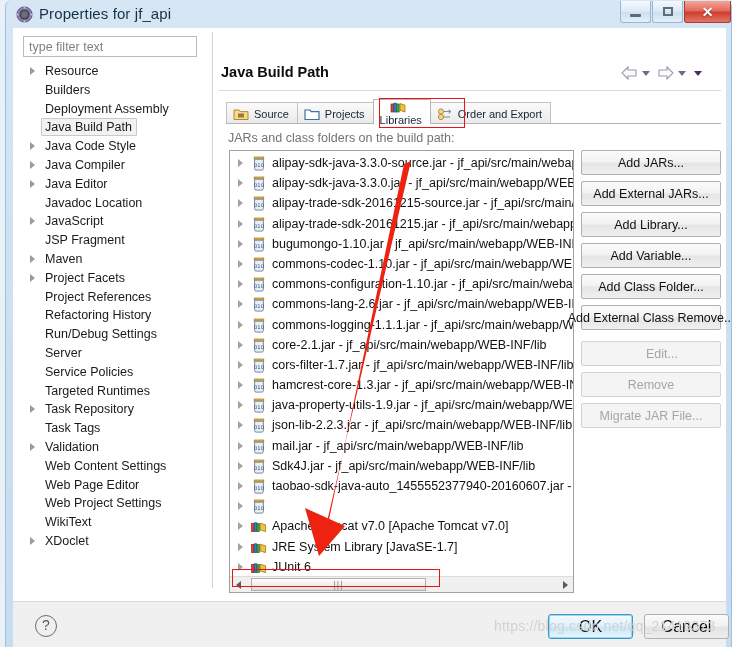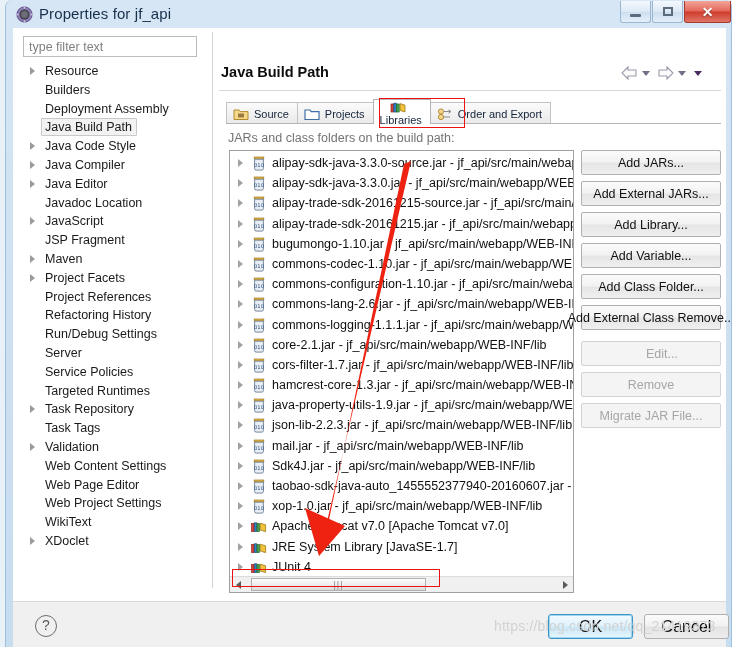--- a/index.html
+++ b/index.html
@@ -626,39 +626,39 @@
                   </svg></span><span>Sdk4J.jar - jf_api/src/main/webapp/WEB-INF/lib</span></div>
               <div class="jar-row"><span class="twisty"></span><span class="row-ico"><svg width="16" height="15" viewBox="0 0 16 15">
                     <rect x="3.2" y="1" width="9.6" height="2" fill="#e8b84b" stroke="#9b7a20" stroke-width=".7"></rect>
                     <path d="M3.6 3.2 h8.8 v9.3 a1.6 1.6 0 0 1 -1.6 1.6 h-5.6 a1.6 1.6 0 0 1 -1.6 -1.6 z" fill="#e9eef5" stroke="#6a7d93" stroke-width=".9"></path>
                     <text x="8" y="10.6" font-size="5.2" text-anchor="middle" fill="#27507e" font-family="DejaVu Sans">010</text>
                   </svg></span><span>taobao-sdk-java-auto_1455552377940-20160607.jar - jf_api/src/main/webapp/WEB-INF/lib</span></div>
               <div class="jar-row"><span class="twisty"></span><span class="row-ico"><svg width="16" height="15" viewBox="0 0 16 15">
                     <rect x="3.2" y="1" width="9.6" height="2" fill="#e8b84b" stroke="#9b7a20" stroke-width=".7"></rect>
                     <path d="M3.6 3.2 h8.8 v9.3 a1.6 1.6 0 0 1 -1.6 1.6 h-5.6 a1.6 1.6 0 0 1 -1.6 -1.6 z" fill="#e9eef5" stroke="#6a7d93" stroke-width=".9"></path>
                     <text x="8" y="10.6" font-size="5.2" text-anchor="middle" fill="#27507e" font-family="DejaVu Sans">010</text>
-                  </svg></span><span>xop-1.0.jar - jf_api/src/main/webapp/WEB-INF/lib</span></div>
+                  </svg></span></div>
               <div class="jar-row"><span class="twisty"></span><span class="row-ico"><svg width="16" height="15" viewBox="0 0 16 15">
                     <rect x="0.6" y="4.6" width="2.4" height="8" fill="#d8443a" stroke="#8f241d" stroke-width=".7"></rect>
                     <rect x="3.3" y="3.8" width="2.4" height="8.8" fill="#2f7fc2" stroke="#1c4d78" stroke-width=".7"></rect>
                     <rect x="6" y="4.6" width="2.4" height="8" fill="#3fa048" stroke="#256b2c" stroke-width=".7"></rect>
                     <path d="M9.2 4.2 L14.6 5.8 L14.6 12.6 L9.2 11 Z" fill="#f2c23c" stroke="#9b7a17" stroke-width=".8"></path>
                   </svg></span><span>Apache Tomcat v7.0 [Apache Tomcat v7.0]</span></div>
               <div class="jar-row"><span class="twisty"></span><span class="row-ico"><svg width="16" height="15" viewBox="0 0 16 15">
                     <rect x="0.6" y="4.6" width="2.4" height="8" fill="#d8443a" stroke="#8f241d" stroke-width=".7"></rect>
                     <rect x="3.3" y="3.8" width="2.4" height="8.8" fill="#2f7fc2" stroke="#1c4d78" stroke-width=".7"></rect>
                     <rect x="6" y="4.6" width="2.4" height="8" fill="#3fa048" stroke="#256b2c" stroke-width=".7"></rect>
                     <path d="M9.2 4.2 L14.6 5.8 L14.6 12.6 L9.2 11 Z" fill="#f2c23c" stroke="#9b7a17" stroke-width=".8"></path>
                   </svg></span><span>JRE System Library [JavaSE-1.7]</span></div>
               <div class="jar-row"><span class="twisty"></span><span class="row-ico"><svg width="16" height="15" viewBox="0 0 16 15">
                     <rect x="0.6" y="4.6" width="2.4" height="8" fill="#d8443a" stroke="#8f241d" stroke-width=".7"></rect>
                     <rect x="3.3" y="3.8" width="2.4" height="8.8" fill="#2f7fc2" stroke="#1c4d78" stroke-width=".7"></rect>
                     <rect x="6" y="4.6" width="2.4" height="8" fill="#3fa048" stroke="#256b2c" stroke-width=".7"></rect>
                     <path d="M9.2 4.2 L14.6 5.8 L14.6 12.6 L9.2 11 Z" fill="#f2c23c" stroke="#9b7a17" stroke-width=".8"></path>
-                  </svg></span><span>JUnit 4</span></div>
+                  </svg></span><span>JUnit 6</span></div>
             </div>
           <div class="hscroll">
             <div class="hs-arrow left">
               <span class="hs-tri-l"></span>
             </div>
             <div class="hs-thumb">|||</div>
             <div class="hs-arrow right">
               <span class="hs-tri-r"></span>
             </div>
           </div>

